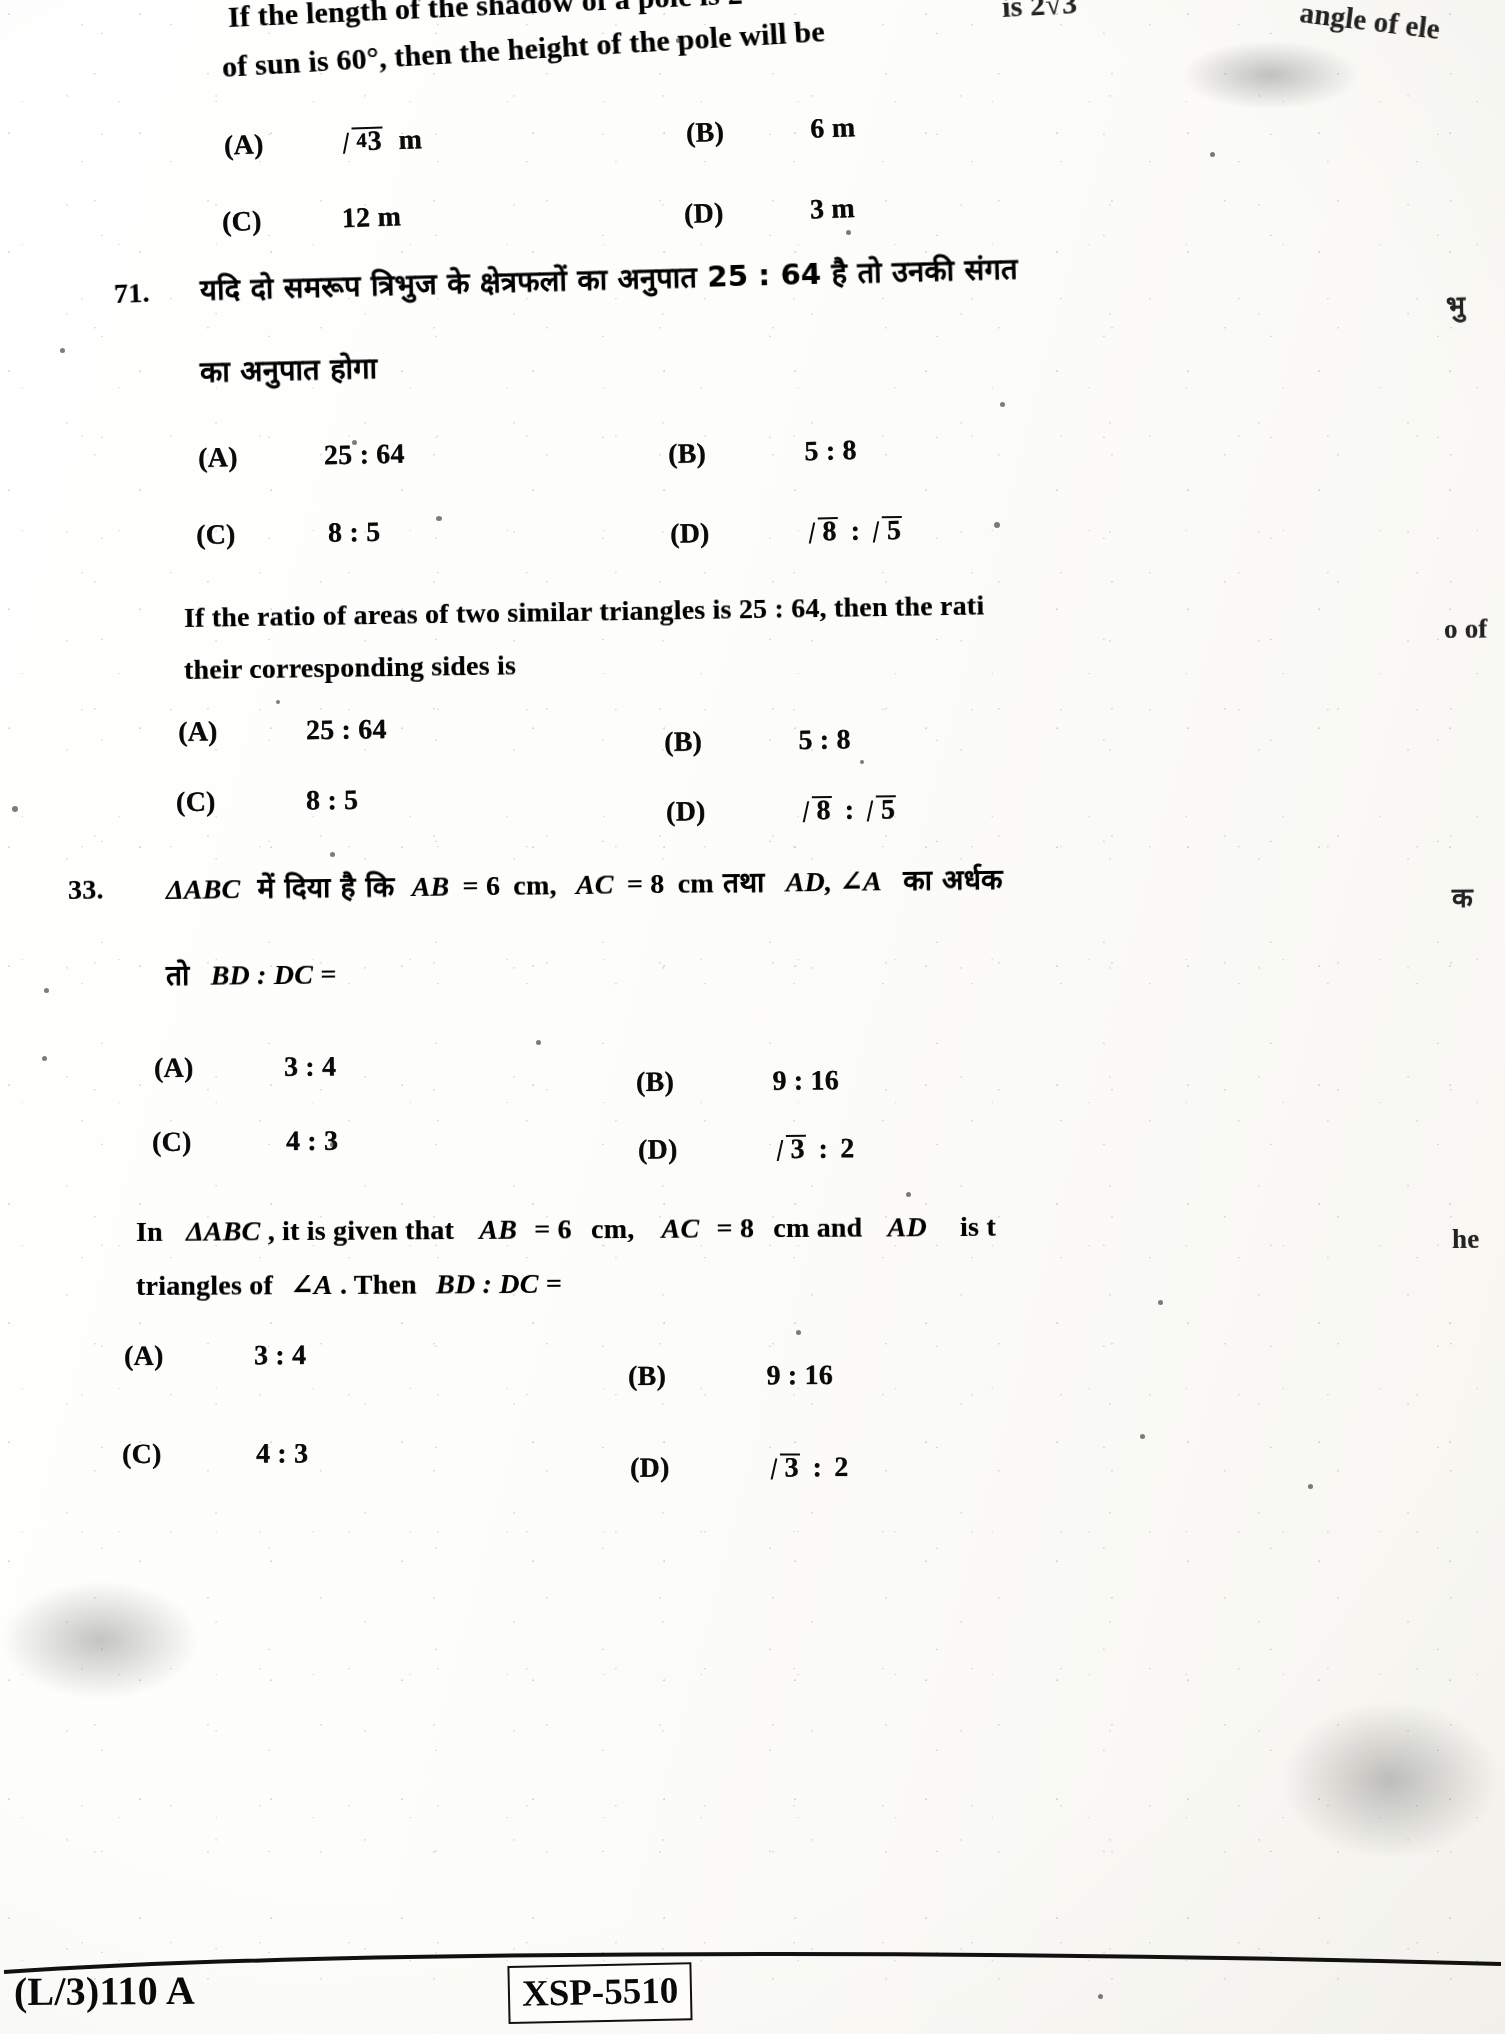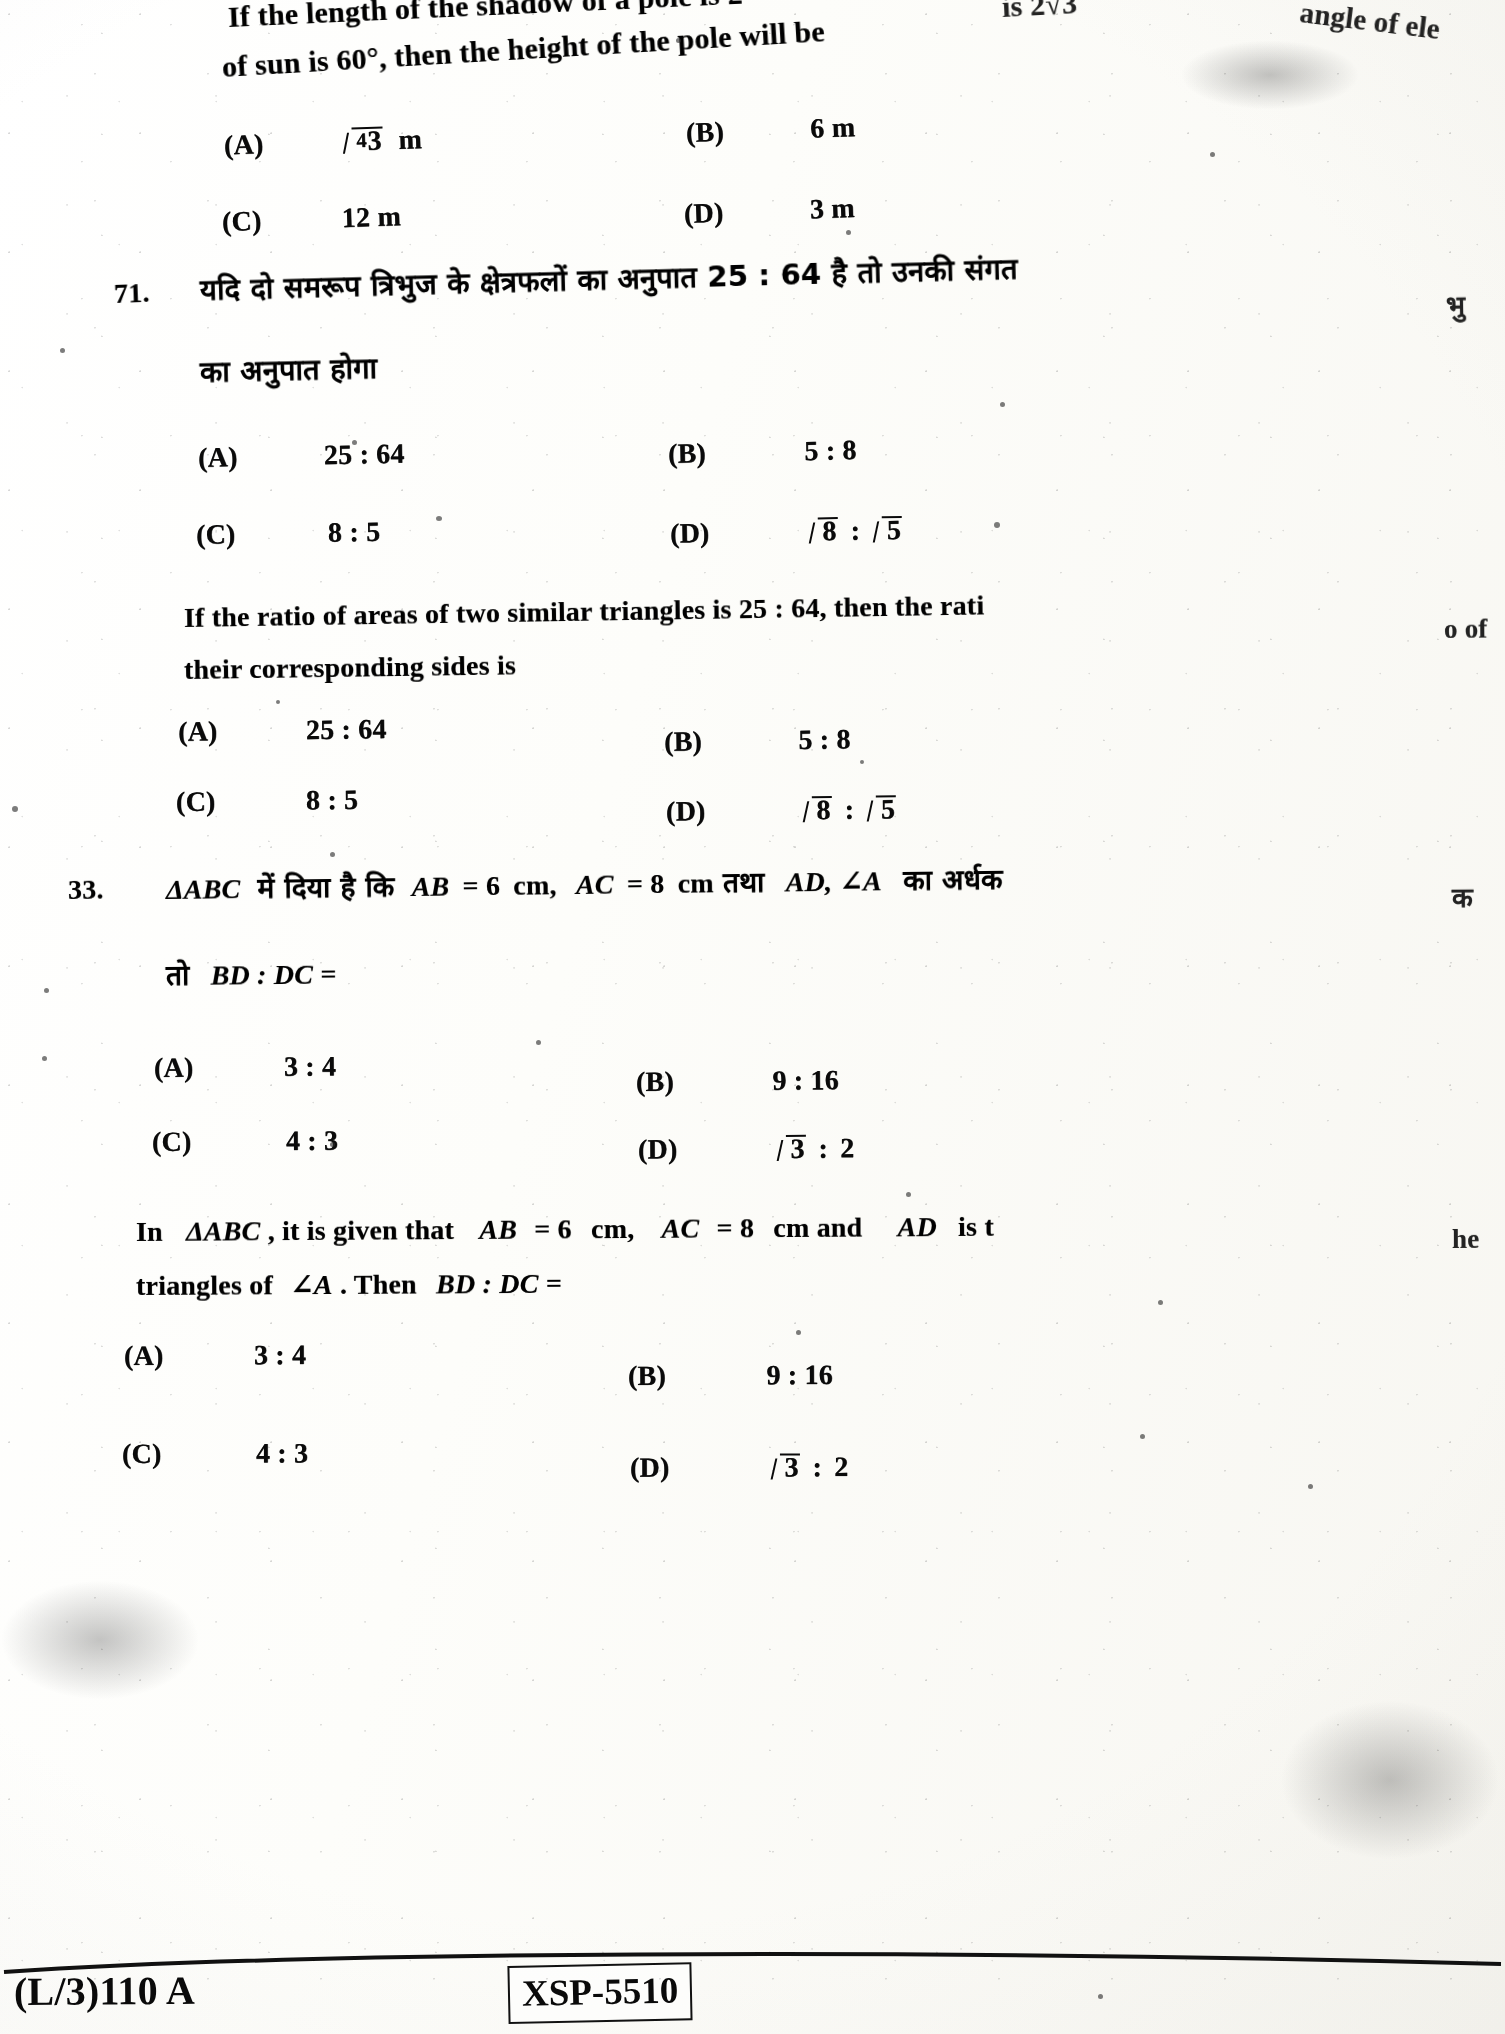--- a/index.html
+++ b/index.html
@@ -304,22 +304,22 @@
     <div class="tx inky" style="left:136px; top:1218px; font-size:28px; transform:rotate(-0.35deg); transform-origin:left center;">
       <span class="eng">In</span>
       <span class="eng ital" style="margin-left:16px;">ΔABC</span>
       <span class="eng">, it is given that</span>
       <span class="eng ital" style="margin-left:18px;">AB</span>
       <span class="eng" style="margin-left:10px;">= 6</span>
       <span class="eng" style="margin-left:12px;">cm,</span>
       <span class="eng ital" style="margin-left:20px;">AC</span>
       <span class="eng" style="margin-left:10px;">= 8</span>
       <span class="eng" style="margin-left:12px;">cm and</span>
-      <span class="eng ital" style="margin-left:28px;text-align:right;">AD</span>
-      <span class="eng" style="margin-left:14px;">is t</span>
+      <span class="eng ital" style="margin-left:18px;text-align:right;">AD</span>
+      <span class="eng" style="margin-left:26px;">is t</span>
     </div>
     <div class="tx eng inky faded" style="left:1452px; top:1226px; font-size:27px; transform:rotate(-0.3deg); transform-origin:left center;">
       <span>he</span>
     </div>
 
     <div class="tx inky" style="left:136px; top:1272px; font-size:28px; transform:rotate(-0.3deg); transform-origin:left center;">
       <span class="eng">triangles of</span>
       <span class="eng ital" style="margin-left:10px;">∠A</span>
       <span class="eng">. Then</span>
       <span class="eng ital" style="margin-left:12px;">BD : DC =</span>

